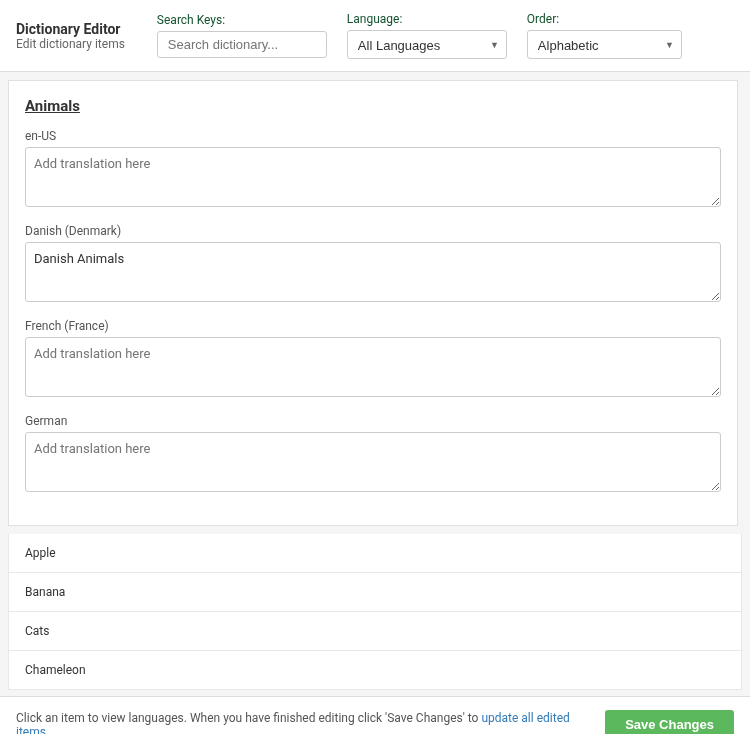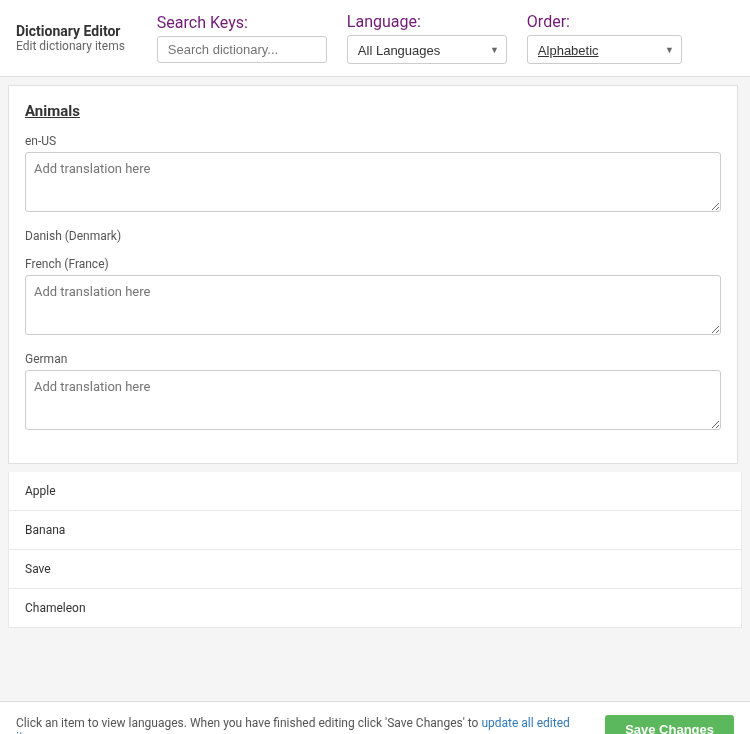--- a/index.html
+++ b/index.html
@@ -34,22 +34,22 @@
       display: flex;
       align-items: center;
       gap: 20px;
     }
     .control-group {
       display: flex;
       flex-direction: column;
       gap: 4px;
     }
     .control-group label {
-      font-size: 16px;
-      color: #701a75;
+      font-size: 12px;
+      color: #14532d;
     }
     .control-group input[type="text"] {
       border: 1px solid #ccc;
       border-radius: 3px;
       padding: 5px 10px;
       font-size: 13px;
       width: 170px;
       color: #999;
       outline: none;
     }
@@ -73,21 +73,21 @@
       content: "▼";
       font-size: 9px;
       position: absolute;
       right: 8px;
       top: 50%;
       transform: translateY(-50%);
       pointer-events: none;
       color: #666;
     }
     .language-select select { width: 160px; }
-    .order-select select { width: 155px; text-decoration: underline; }
+    .order-select select { width: 155px; }
 
     
     .content-area {
       display: flex;
       height: calc(734px - 70px - 40px);
       overflow: hidden;
       position: relative;
     }
     .main-list {
       flex: 1;
@@ -222,30 +222,30 @@
 </div>
 
 <div class="content-area">
   <div class="main-list">
 
     <div class="expanded-item">
       <div class="item-title">Animals</div>
 
       <div id="lang-sections">
           <div class="lang-section"><div class="lang-label">en-US</div><textarea class="lang-textarea" placeholder="Add translation here" style=""></textarea></div>
-          <div class="lang-section"><div class="lang-label">Danish (Denmark)</div></div>
+          <div class="lang-section"><div class="lang-label">Danish (Denmark)</div><textarea class="lang-textarea has-value" placeholder="Add translation here" style="">Danish Animals</textarea></div>
           <div class="lang-section"><div class="lang-label">French (France)</div><textarea class="lang-textarea" placeholder="Add translation here" style=""></textarea></div>
           <div class="lang-section"><div class="lang-label">German</div><textarea class="lang-textarea" placeholder="Add translation here" style=""></textarea></div>
         </div>
     </div>
 
     <div id="list-items">
         <div class="list-item">Apple</div>
         <div class="list-item">Banana</div>
-        <div class="list-item">Save</div>
+        <div class="list-item">Cats</div>
         <div class="list-item">Chameleon</div>
       </div>
 
   </div>
 </div>
 
 <div class="footer">
   <div class="footer-text">
     <span>Click an item to view languages. When you have finished editing click 'Save Changes' to </span><a href="#">update all edited items</a><span>.</span>
   </div>

